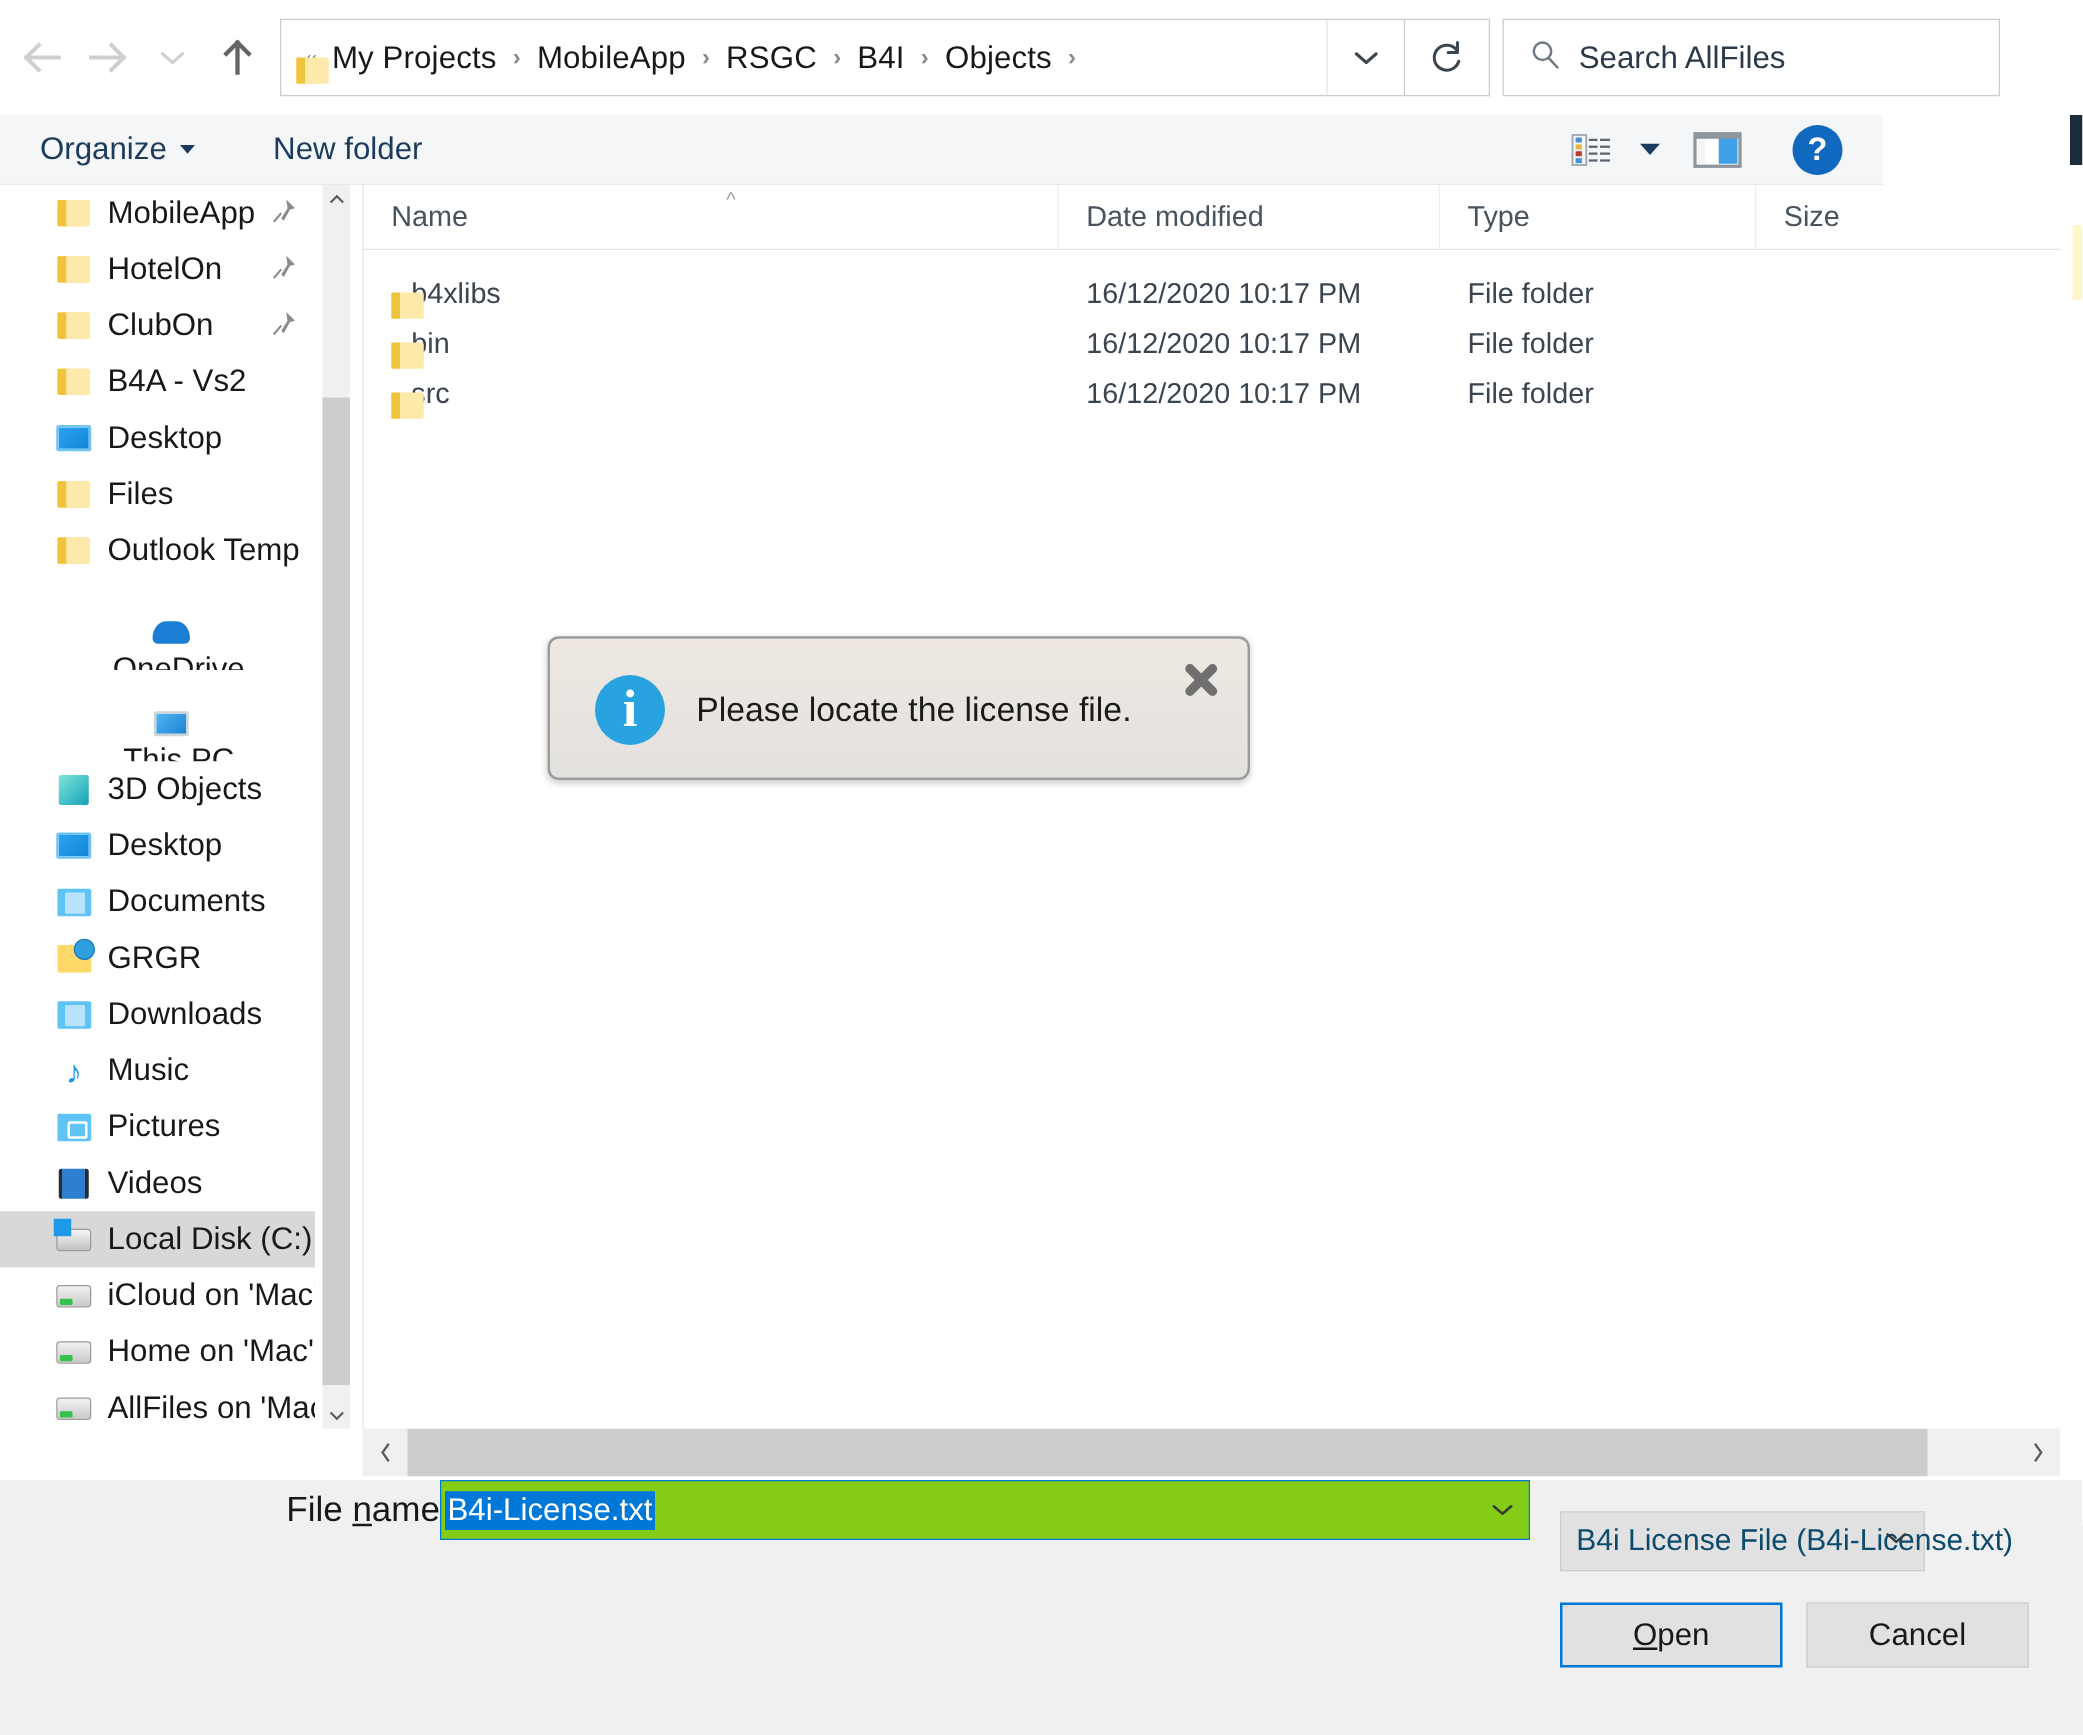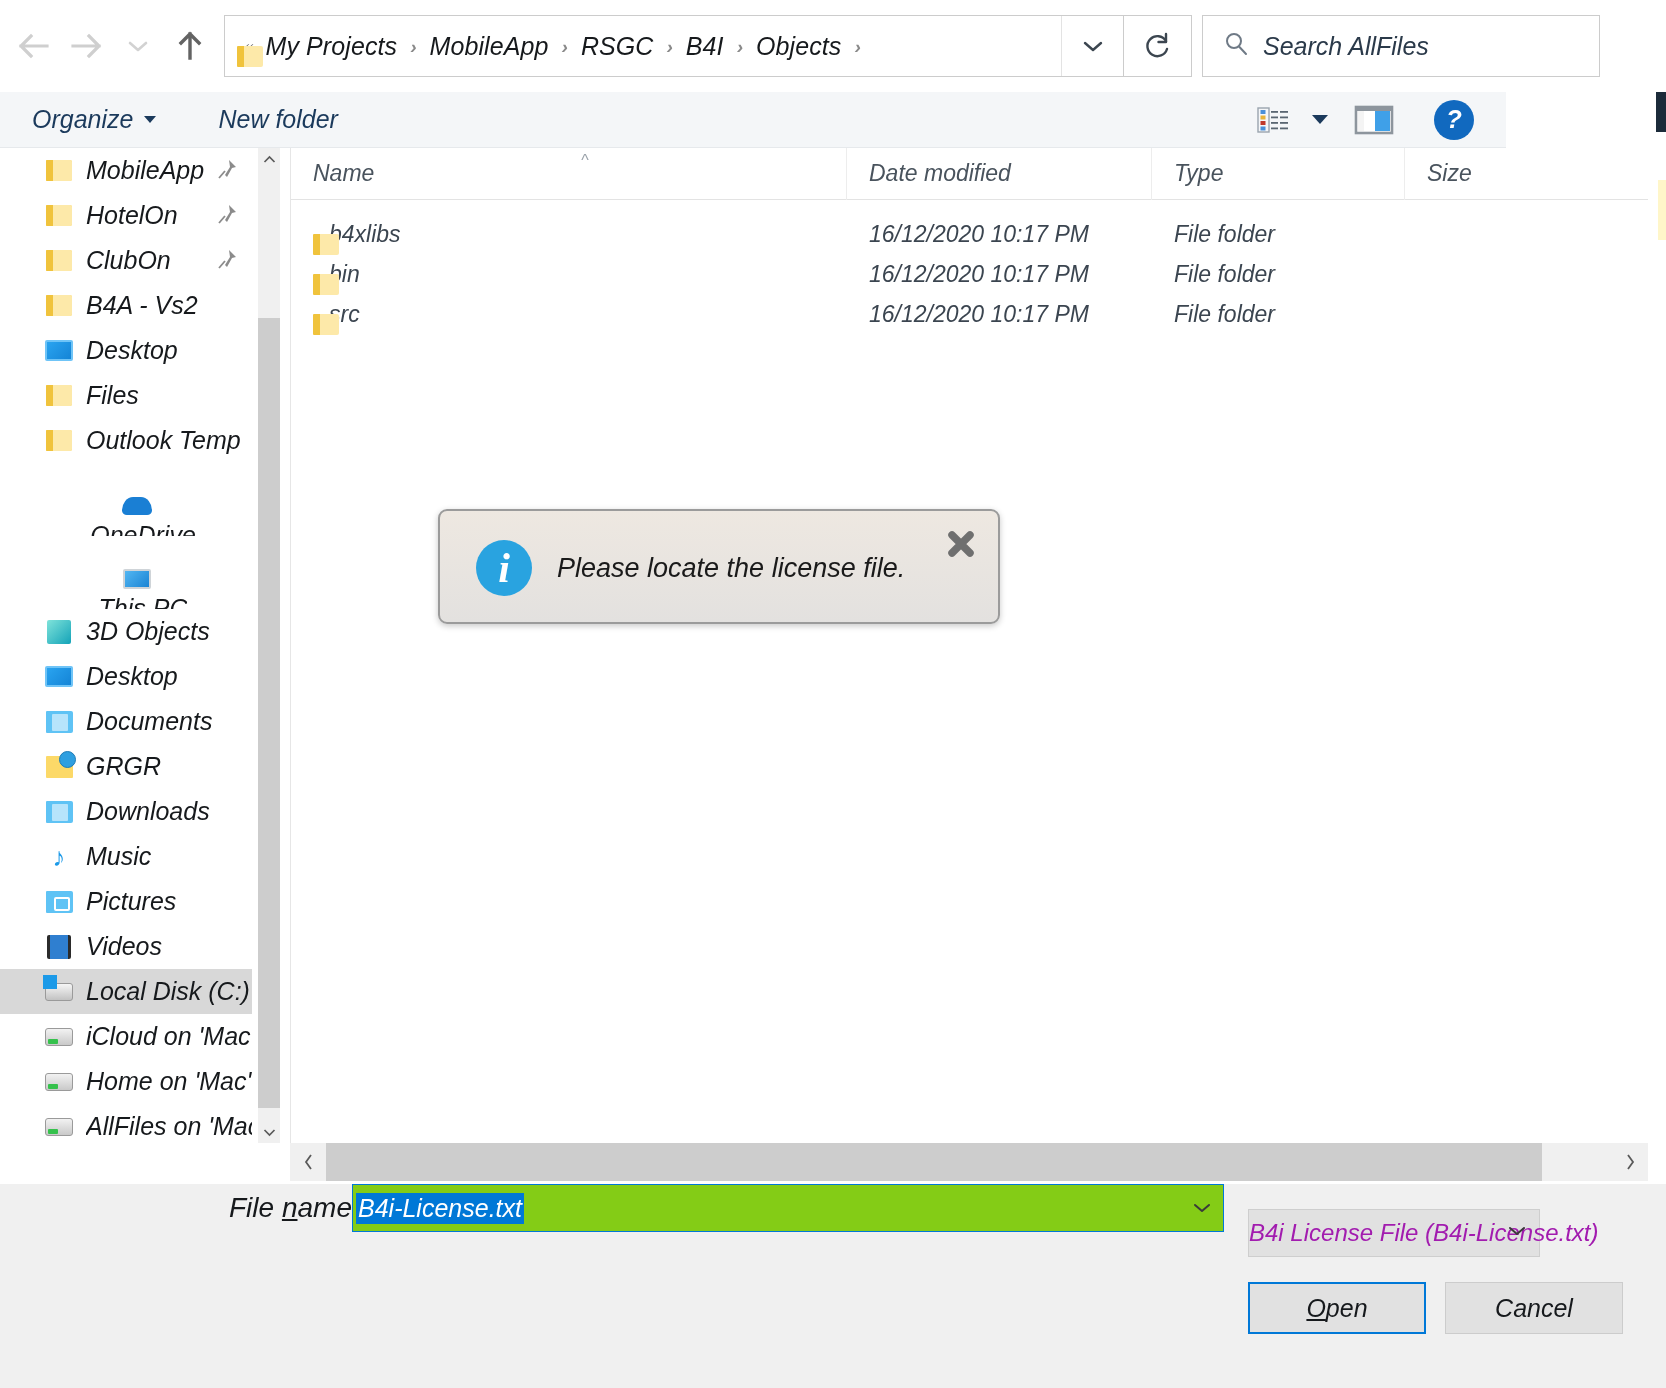--- a/index.html
+++ b/index.html
@@ -9,21 +9,20 @@
     width: 1666px; height: 1388px;
     overflow: hidden;
     background: #ffffff;
     font-family: "Liberation Sans", sans-serif;
     -webkit-font-smoothing: antialiased;
   }
   .dialog-root {
     position: relative;
     width: 1666px; height: 1388px;
     background: #ffffff;
-    font-style: italic;
   }
 
   
   .navbar {
     position: absolute; left: 0; top: 0;
     width: 1666px; height: 92px;
     background: #ffffff;
     display: flex; align-items: center;
   }
   .nav-btn {
@@ -339,22 +338,22 @@
     width: 42px; height: 46px;
     display: flex; align-items: center; justify-content: center;
   }
   .filter-select {
     position: absolute; left: 1248px; top: 1209px;
     width: 292px; height: 48px;
     background: #e1e1e1; border: 1px solid #cecece;
     display: flex; align-items: center;
   }
   .filter-text {
-    font-size: 24px; color: #a21caf;
-    white-space: nowrap;
+    font-size: 24px; color: #0c4a6e;
+    margin-left: 12px; white-space: nowrap;
   }
   .filter-caret {
     position: absolute; right: 12px; top: 50%;
     transform: translateY(-50%);
     color: #3a3a3a;
   }
   .btn {
     position: absolute; height: 52px;
     background: #e1e1e1; border: 1px solid #cccccc;
     display: flex; align-items: center; justify-content: center;

